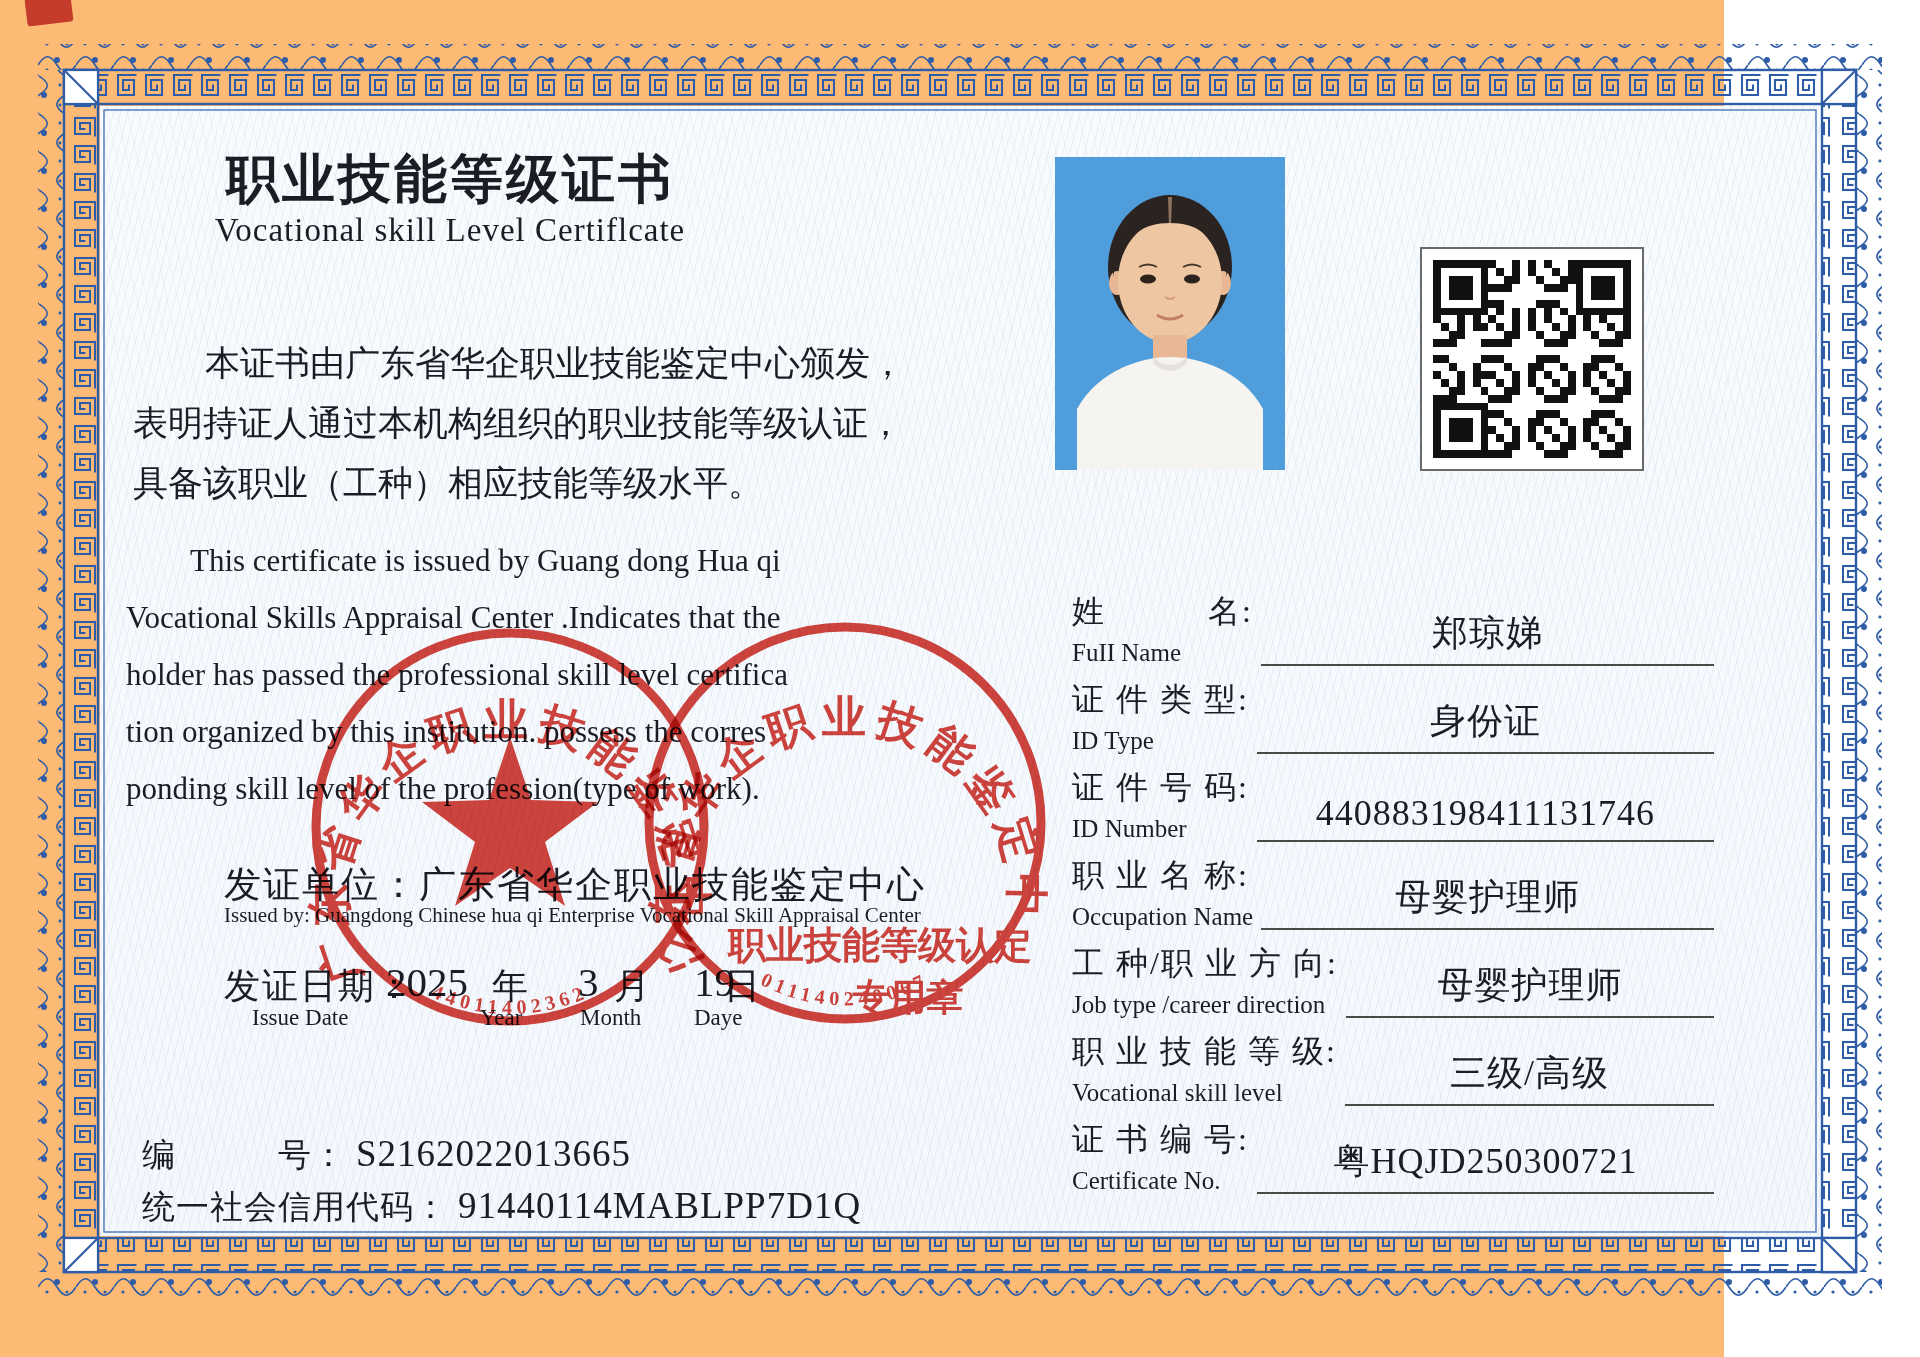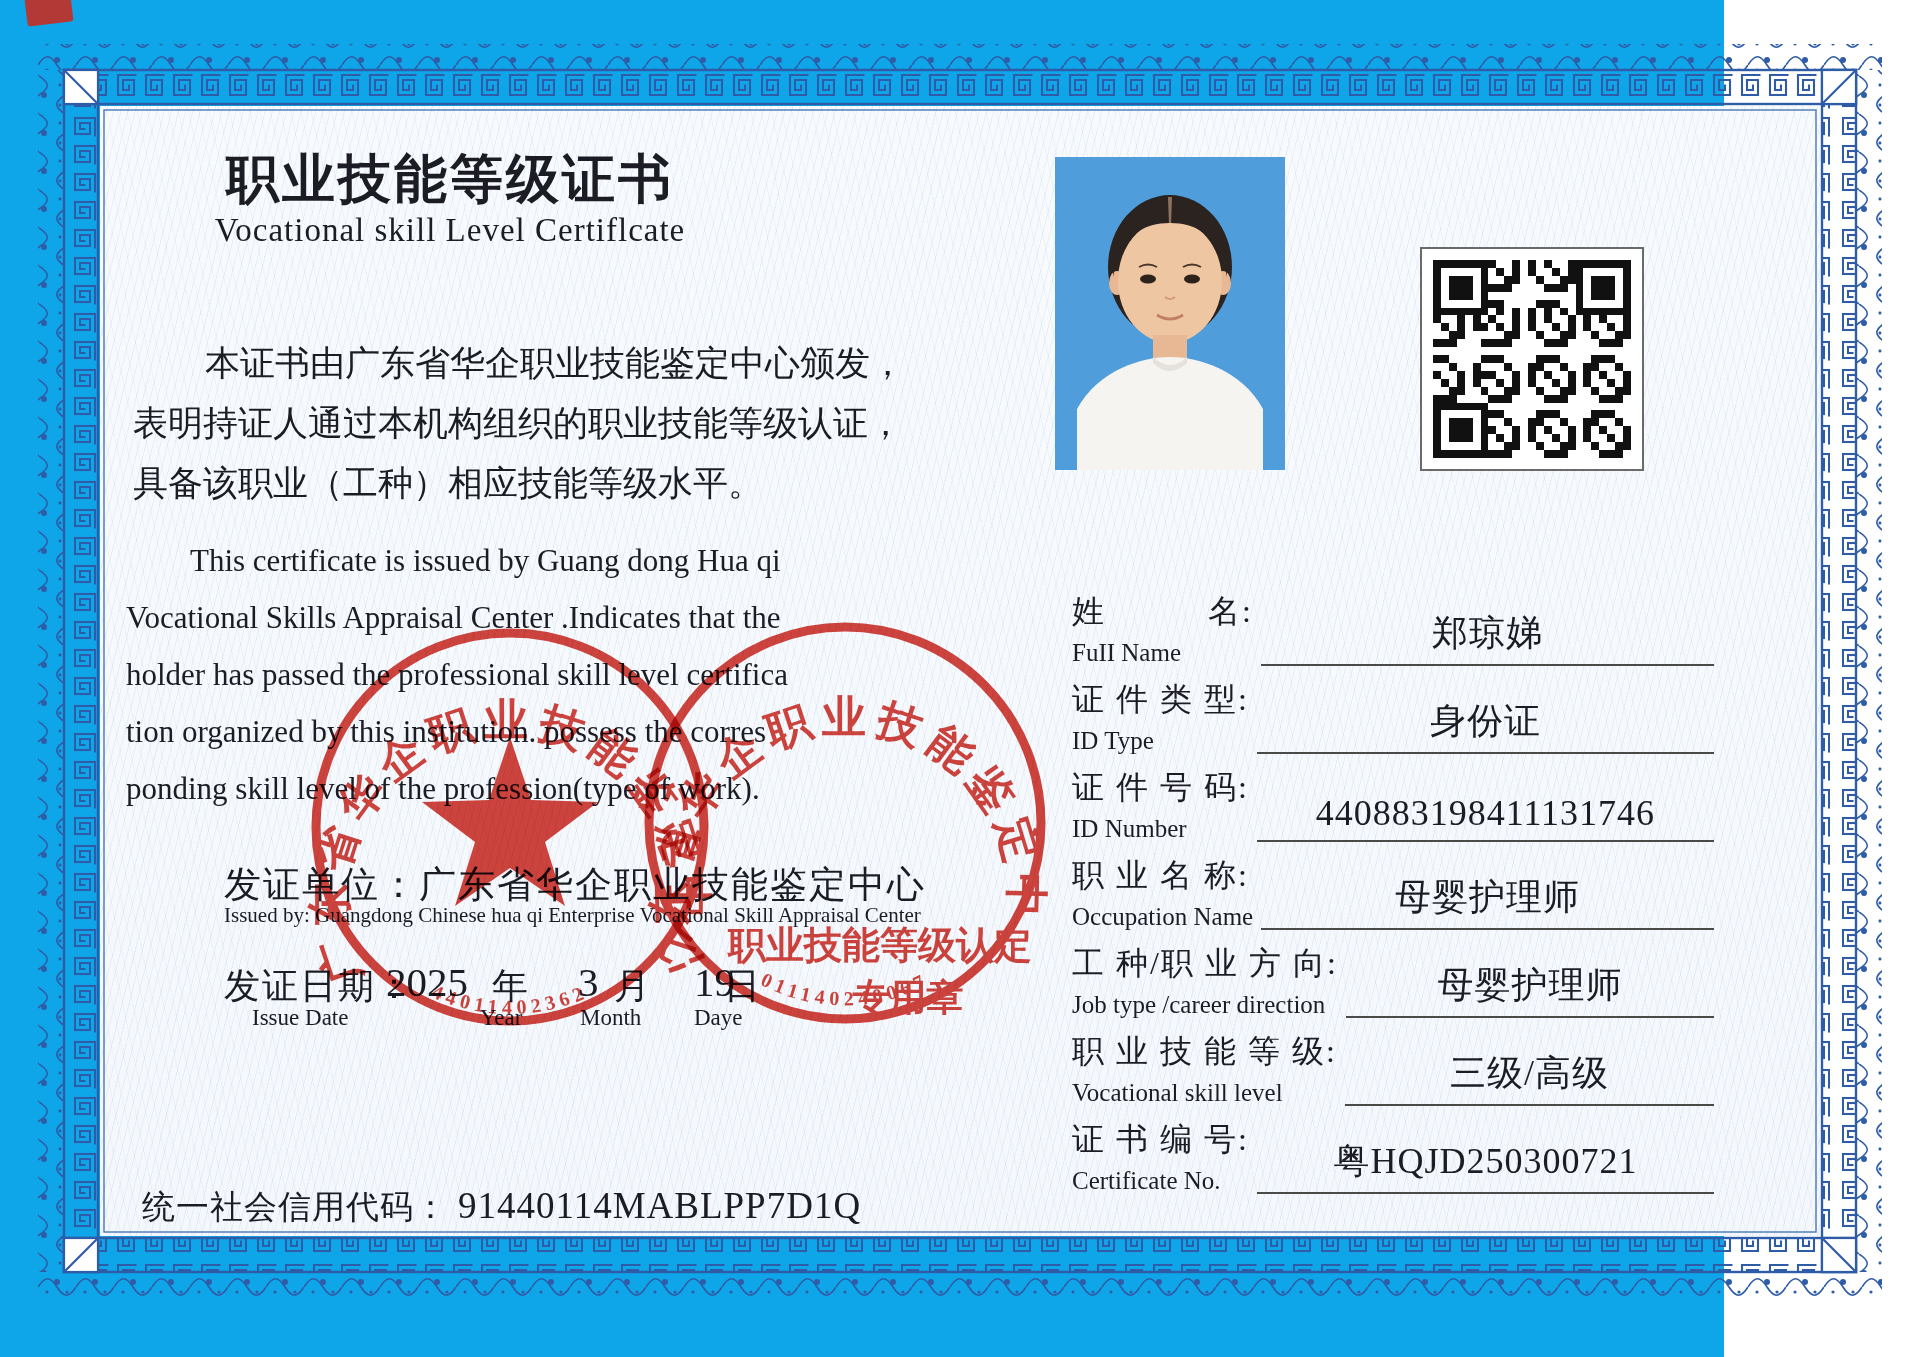--- a/index.html
+++ b/index.html
@@ -1,18 +1,18 @@
 <!DOCTYPE html>
 <html><head>
 <meta charset="utf-8">
 <style>
   * { margin:0; padding:0; box-sizing:border-box; }
   html,body { width:1920px; height:1357px; background:#ffffff; overflow:hidden;
               font-family:"Liberation Serif","DejaVu Serif",serif; color:#1c1c24; }
-  #page { position:relative; width:1724px; height:1357px; background:#0ea5e9; }
+  #page { position:relative; width:1724px; height:1357px; background:#fdba74; }
 
   .red-mark { position:absolute; left:26px; top:-4px; width:46px; height:28px;
               background:#c03026; border-radius:3px; transform:rotate(-7deg); opacity:.92; z-index:6; }
 
   .border-svg { position:absolute; left:0; top:0; z-index:1; }
 
   .inner-bg { position:absolute; left:100px; top:106px; width:1720px; height:1130px; z-index:0;
     background:
       repeating-linear-gradient(104deg, rgba(74,110,178,0.085) 0 1px, rgba(255,255,255,0) 1px 7px),
       repeating-linear-gradient(78deg,  rgba(74,110,178,0.055) 0 1px, rgba(255,255,255,0) 1px 10px),
@@ -157,20 +157,23 @@
   <div class="abs date-year">2025</div>
   <div class="abs date-yunit">年</div>
   <div class="abs date-yen">Year</div>
   <div class="abs date-month">3</div>
   <div class="abs date-munit">月</div>
   <div class="abs date-men">Month</div>
   <div class="abs date-day">19</div>
   <div class="abs date-dunit">日</div>
   <div class="abs date-den">Daye</div>
 
+  <div class="abs f-serial">
+    <span class="f-label">编　　　号：</span><span class="f-value">S2162022013665</span>
+  </div>
   <div class="abs f-credit">
     <span class="f-label">统一社会信用代码：</span><span class="f-value">91440114MABLPP7D1Q</span>
   </div>
 
   <div class="abs photo">
     <svg viewBox="0 0 230 313" width="230" height="313">
       <rect width="230" height="313" fill="#4f9edb"></rect>
       <rect width="230" height="313" fill="none"></rect>
       <ellipse cx="115" cy="110" rx="62" ry="72" fill="#2b2320"></ellipse>
       <ellipse cx="62" cy="126" rx="8" ry="12" fill="#e8b894"></ellipse>

